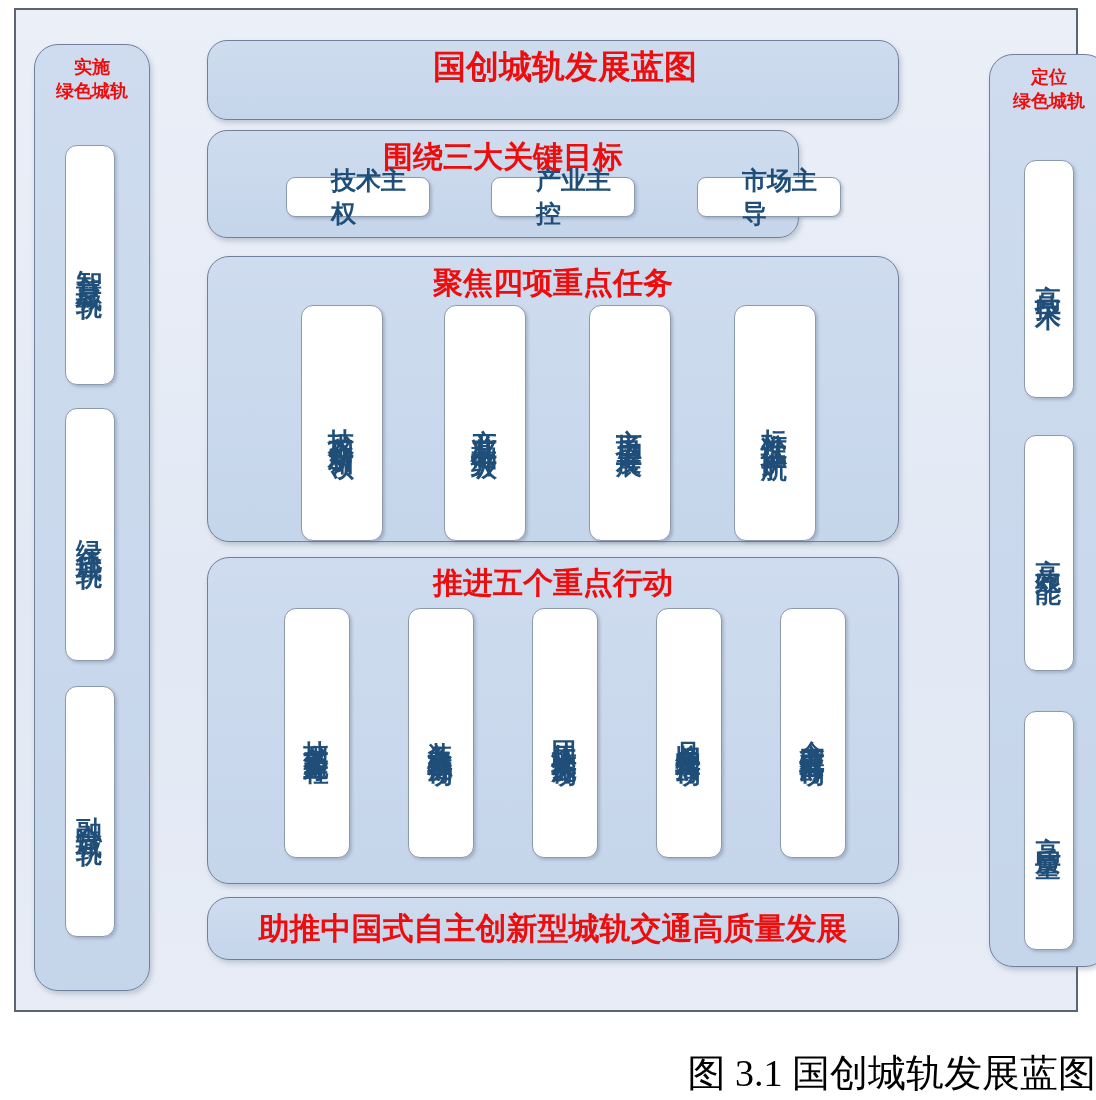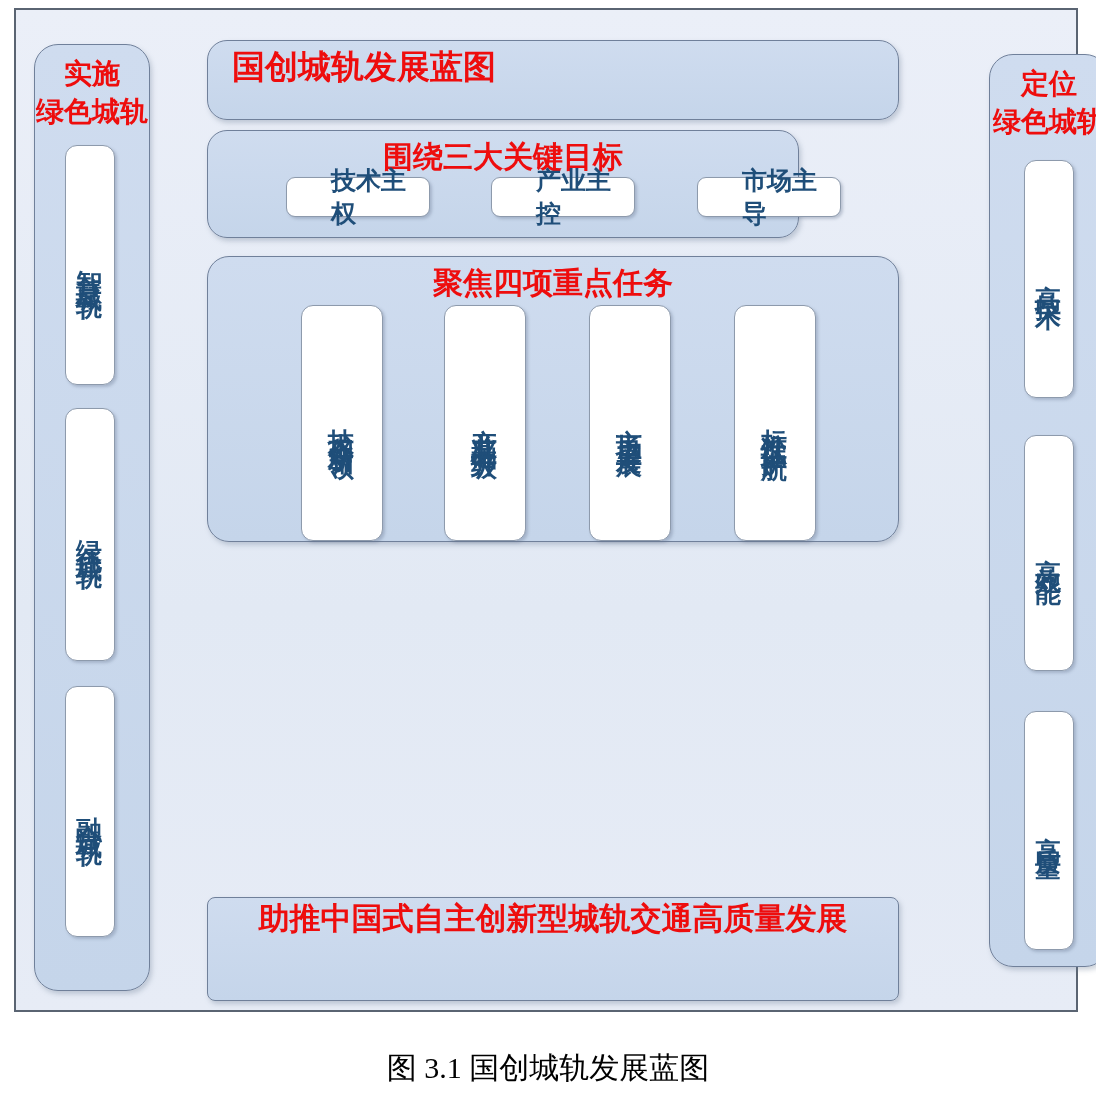--- a/index.html
+++ b/index.html
@@ -27,35 +27,35 @@
     box-shadow:2px 2px 3px rgba(100,115,140,.35);
   }
   .navy{color:#1f4e79;font-weight:bold;}
   .heading{position:absolute;left:0;right:0;text-align:center;font-weight:bold;color:#ee0d0d;}
   .vtext{
     writing-mode:vertical-rl;text-orientation:upright;
     font-weight:bold;color:#1f4e79;white-space:nowrap;
   }
   .side-title{
     position:absolute;left:0;right:0;top:10px;text-align:center;
-    font-size:28px;line-height:1.35;font-weight:bold;color:#ee0d0d;
+    font-size:18px;line-height:1.35;font-weight:bold;color:#ee0d0d;
   }
   .main-title{
-    position:absolute;left:0;right:0;top:6px;
+    position:absolute;left:0;right:0;top:6px;text-align:center;
     font-size:33px;line-height:1.22;font-weight:bold;color:#ee0d0d;padding-left:24px;
   }
   .pill{
     border-radius:9px;font-size:25px;padding-left:44px;
   }
   .banner-text{
     width:100%;text-align:center;font-size:31px;font-weight:bold;color:#ee0d0d;
   }
   .caption{
-    position:absolute;left:0;top:1048px;width:1096px;text-align:center;
-    font-family:"Liberation Serif",serif;font-size:30px;color:#000000;
+    position:absolute;left:0;top:1048px;width:1096px;text-align:right;
+    font-family:"Liberation Serif",serif;font-size:38px;color:#000000;
   }
 </style>
 </head>
 <body>
 
 <div class="frame">
 
   <div class="panel" style="left:18px;top:34px;width:116px;height:947px;">
     <div class="side-title">
       <div>实施</div>
@@ -116,20 +116,38 @@
       <span class="vtext" style="font-size:26px;letter-spacing:5px;">产业基础升级</span>
     </div>
     <div class="wbox" style="left:381px;top:48px;width:82px;height:236px;">
       <span class="vtext" style="font-size:26px;letter-spacing:5px;">市场主导发展</span>
     </div>
     <div class="wbox" style="left:526px;top:48px;width:82px;height:236px;">
       <span class="vtext" style="font-size:26px;letter-spacing:5px;">标准认证护航</span>
     </div>
   </div>
 
+  <div class="panel" style="left:191px;top:547px;width:692px;height:327px;border-radius:22px;">
+    <div class="heading" style="top:5px;font-size:30px;">推进五个重点行动</div>
+    <div class="wbox" style="left:76px;top:50px;width:66px;height:250px;">
+      <span class="vtext" style="font-size:25px;letter-spacing:3px;">技术创新先导工程</span>
+    </div>
+    <div class="wbox" style="left:200px;top:50px;width:66px;height:250px;">
+      <span class="vtext" style="font-size:25px;letter-spacing:3px;">装备自立强链行动</span>
+    </div>
+    <div class="wbox" style="left:324px;top:50px;width:66px;height:250px;">
+      <span class="vtext" style="font-size:25px;letter-spacing:3px;">团体标准实施行动</span>
+    </div>
+    <div class="wbox" style="left:448px;top:50px;width:66px;height:250px;">
+      <span class="vtext" style="font-size:25px;letter-spacing:3px;">品牌创立传播行动</span>
+    </div>
+    <div class="wbox" style="left:572px;top:50px;width:66px;height:250px;">
+      <span class="vtext" style="font-size:25px;letter-spacing:3px;">全产业链出海行动</span>
+    </div>
+  </div>
 
-  <div class="panel" style="left:191px;top:887px;width:692px;height:104px;border-radius:8px;display:flex;align-items:flex-start;">
+  <div class="panel" style="left:191px;top:887px;width:692px;height:63px;border-radius:22px;display:flex;align-items:center;">
     <div class="banner-text">助推中国式自主创新型城轨交通高质量发展</div>
   </div>
 
 </div>
 
 <div class="caption">图 3.1 国创城轨发展蓝图</div>
 
 </body></html>

